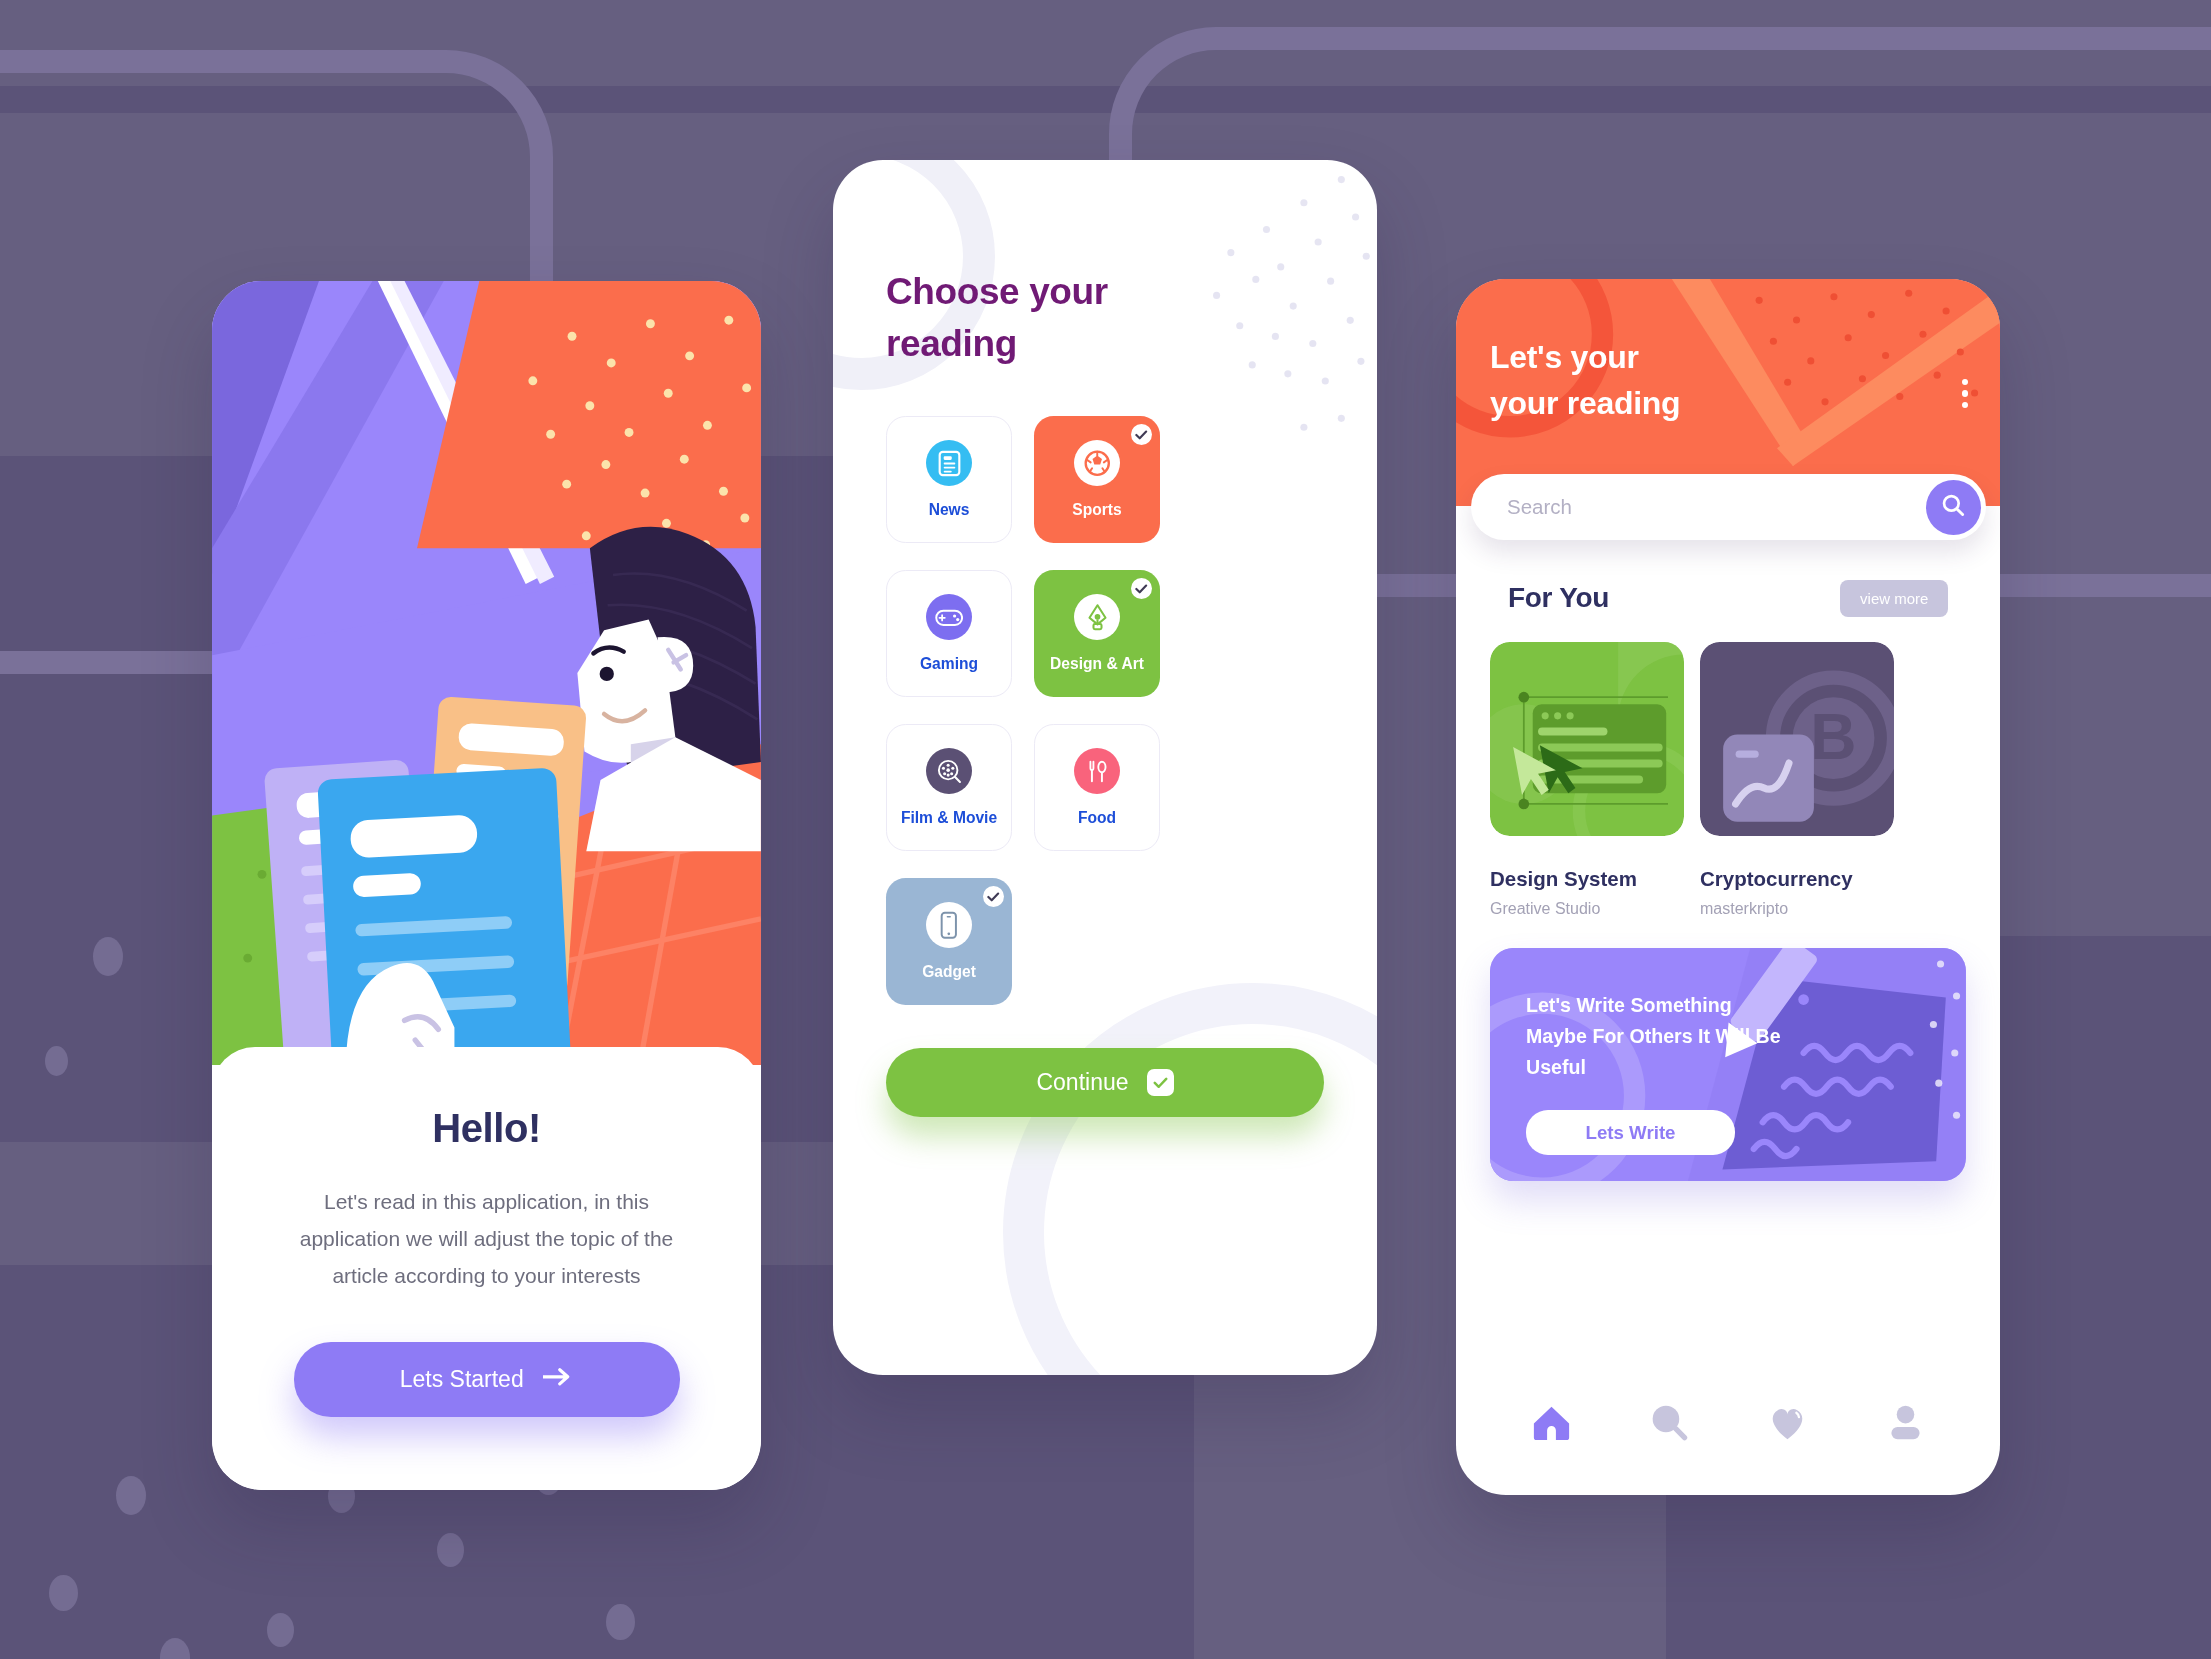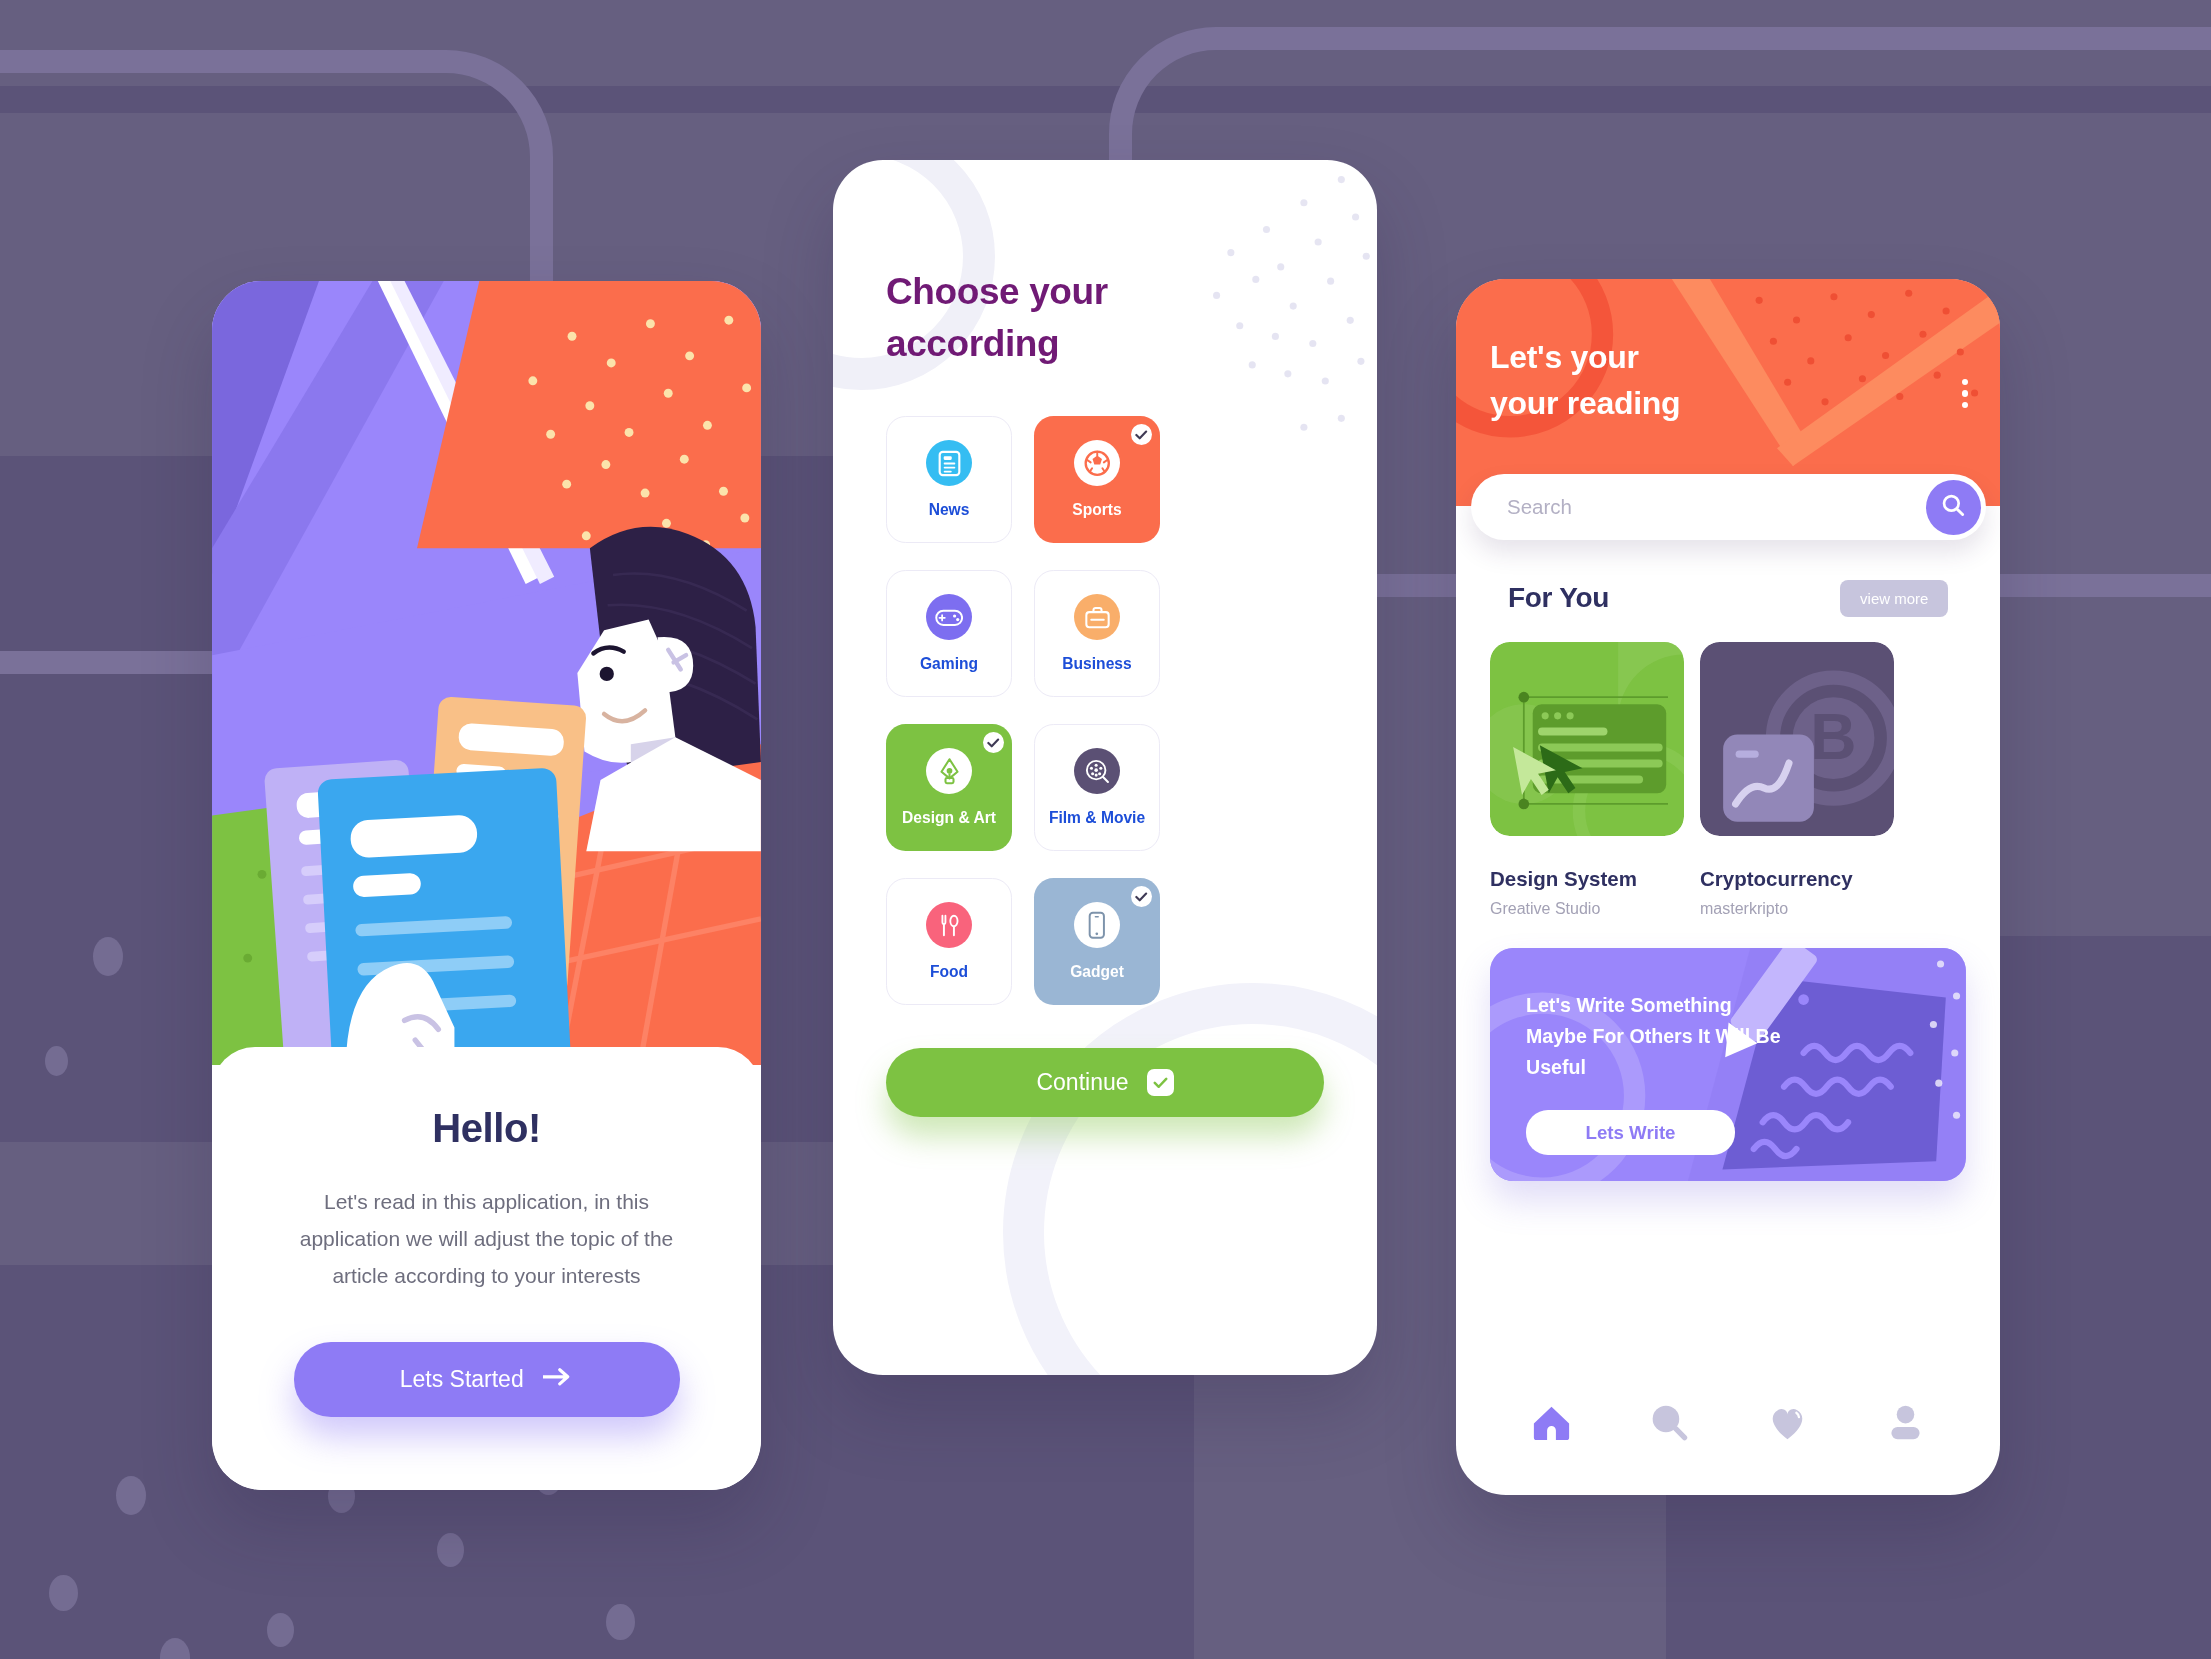--- a/index.html
+++ b/index.html
@@ -314,21 +314,21 @@
       <circle cx="300" cy="290" r="4"></circle>
         <circle cx="258" cy="300" r="4"></circle>
         <circle cx="176" cy="104" r="4"></circle>
       <circle cx="160" cy="152" r="4"></circle>
     </g>
   </svg>
 
   <div class="mid-inner">
     <div class="mid-title">
       <span>Choose your</span><br>
-      <span>according</span>
+      <span>reading</span>
     </div>
 
     <div class="grid">
 
       <div class="tile">
         <span class="ic" style="background:#35bdf2">
           <svg width="25" height="27" viewBox="0 0 28 30">
               <rect x="3" y="2" width="22" height="26" rx="3.5" stroke="#fff" stroke-width="2.4" fill="none"></rect>
               <rect x="7.5" y="7" width="9" height="4" rx="1.2" fill="#fff"></rect>
               <rect x="7.5" y="14" width="13" height="2" rx="1" fill="#fff"></rect>
@@ -360,30 +360,20 @@
           <svg width="28.5" height="19.6" viewBox="0 0 32 22">
               <rect x="1.4" y="3" width="29" height="16" rx="8" stroke="#fff" stroke-width="2.2" fill="none"></rect>
               <path d="M8 8v6M5 11h6" stroke="#fff" stroke-width="2" stroke-linecap="round"></path>
               <circle cx="22" cy="9" r="1.8" fill="#fff"></circle>
               <circle cx="25.5" cy="13" r="1.8" fill="#fff"></circle>
             </svg>
         </span>
         <span class="lb">Gaming</span>
       </div>
 
-      <div class="tile">
-        <span class="ic" style="background:#f9ae6a">
-          <svg width="27" height="25" viewBox="0 0 30 28">
-              <rect x="2.5" y="8" width="25" height="17" rx="3.4" stroke="#fff" stroke-width="2.3" fill="none"></rect>
-              <path d="M10.5 8V5.6c0-1.3 1-2.3 2.3-2.3h4.4c1.3 0 2.3 1 2.3 2.3V8" stroke="#fff" stroke-width="2.3" fill="none"></path>
-              <path d="M8 16.5h14" stroke="#fff" stroke-width="2.3" stroke-linecap="round"></path>
-            </svg>
-        </span>
-        <span class="lb">Business</span>
-      </div>
 
       <div class="tile sel" style="background:#7dc242">
         <span class="check">
           <svg width="12.5" height="9.8" viewBox="0 0 14 11">
               <path d="M1.5 5.5l3.8 3.8L12.5 1.8" stroke="#3f3a55" stroke-width="2.4" fill="none" stroke-linecap="round" stroke-linejoin="round"></path>
             </svg>
         </span>
         <span class="ic" style="background:#fff">
           <svg width="25" height="28.5" viewBox="0 0 28 32">
               <path d="M14 2.5L23 16.5 14 24 5 16.5z" stroke="#7dc242" stroke-width="2.3" fill="none" stroke-linejoin="round"></path>

